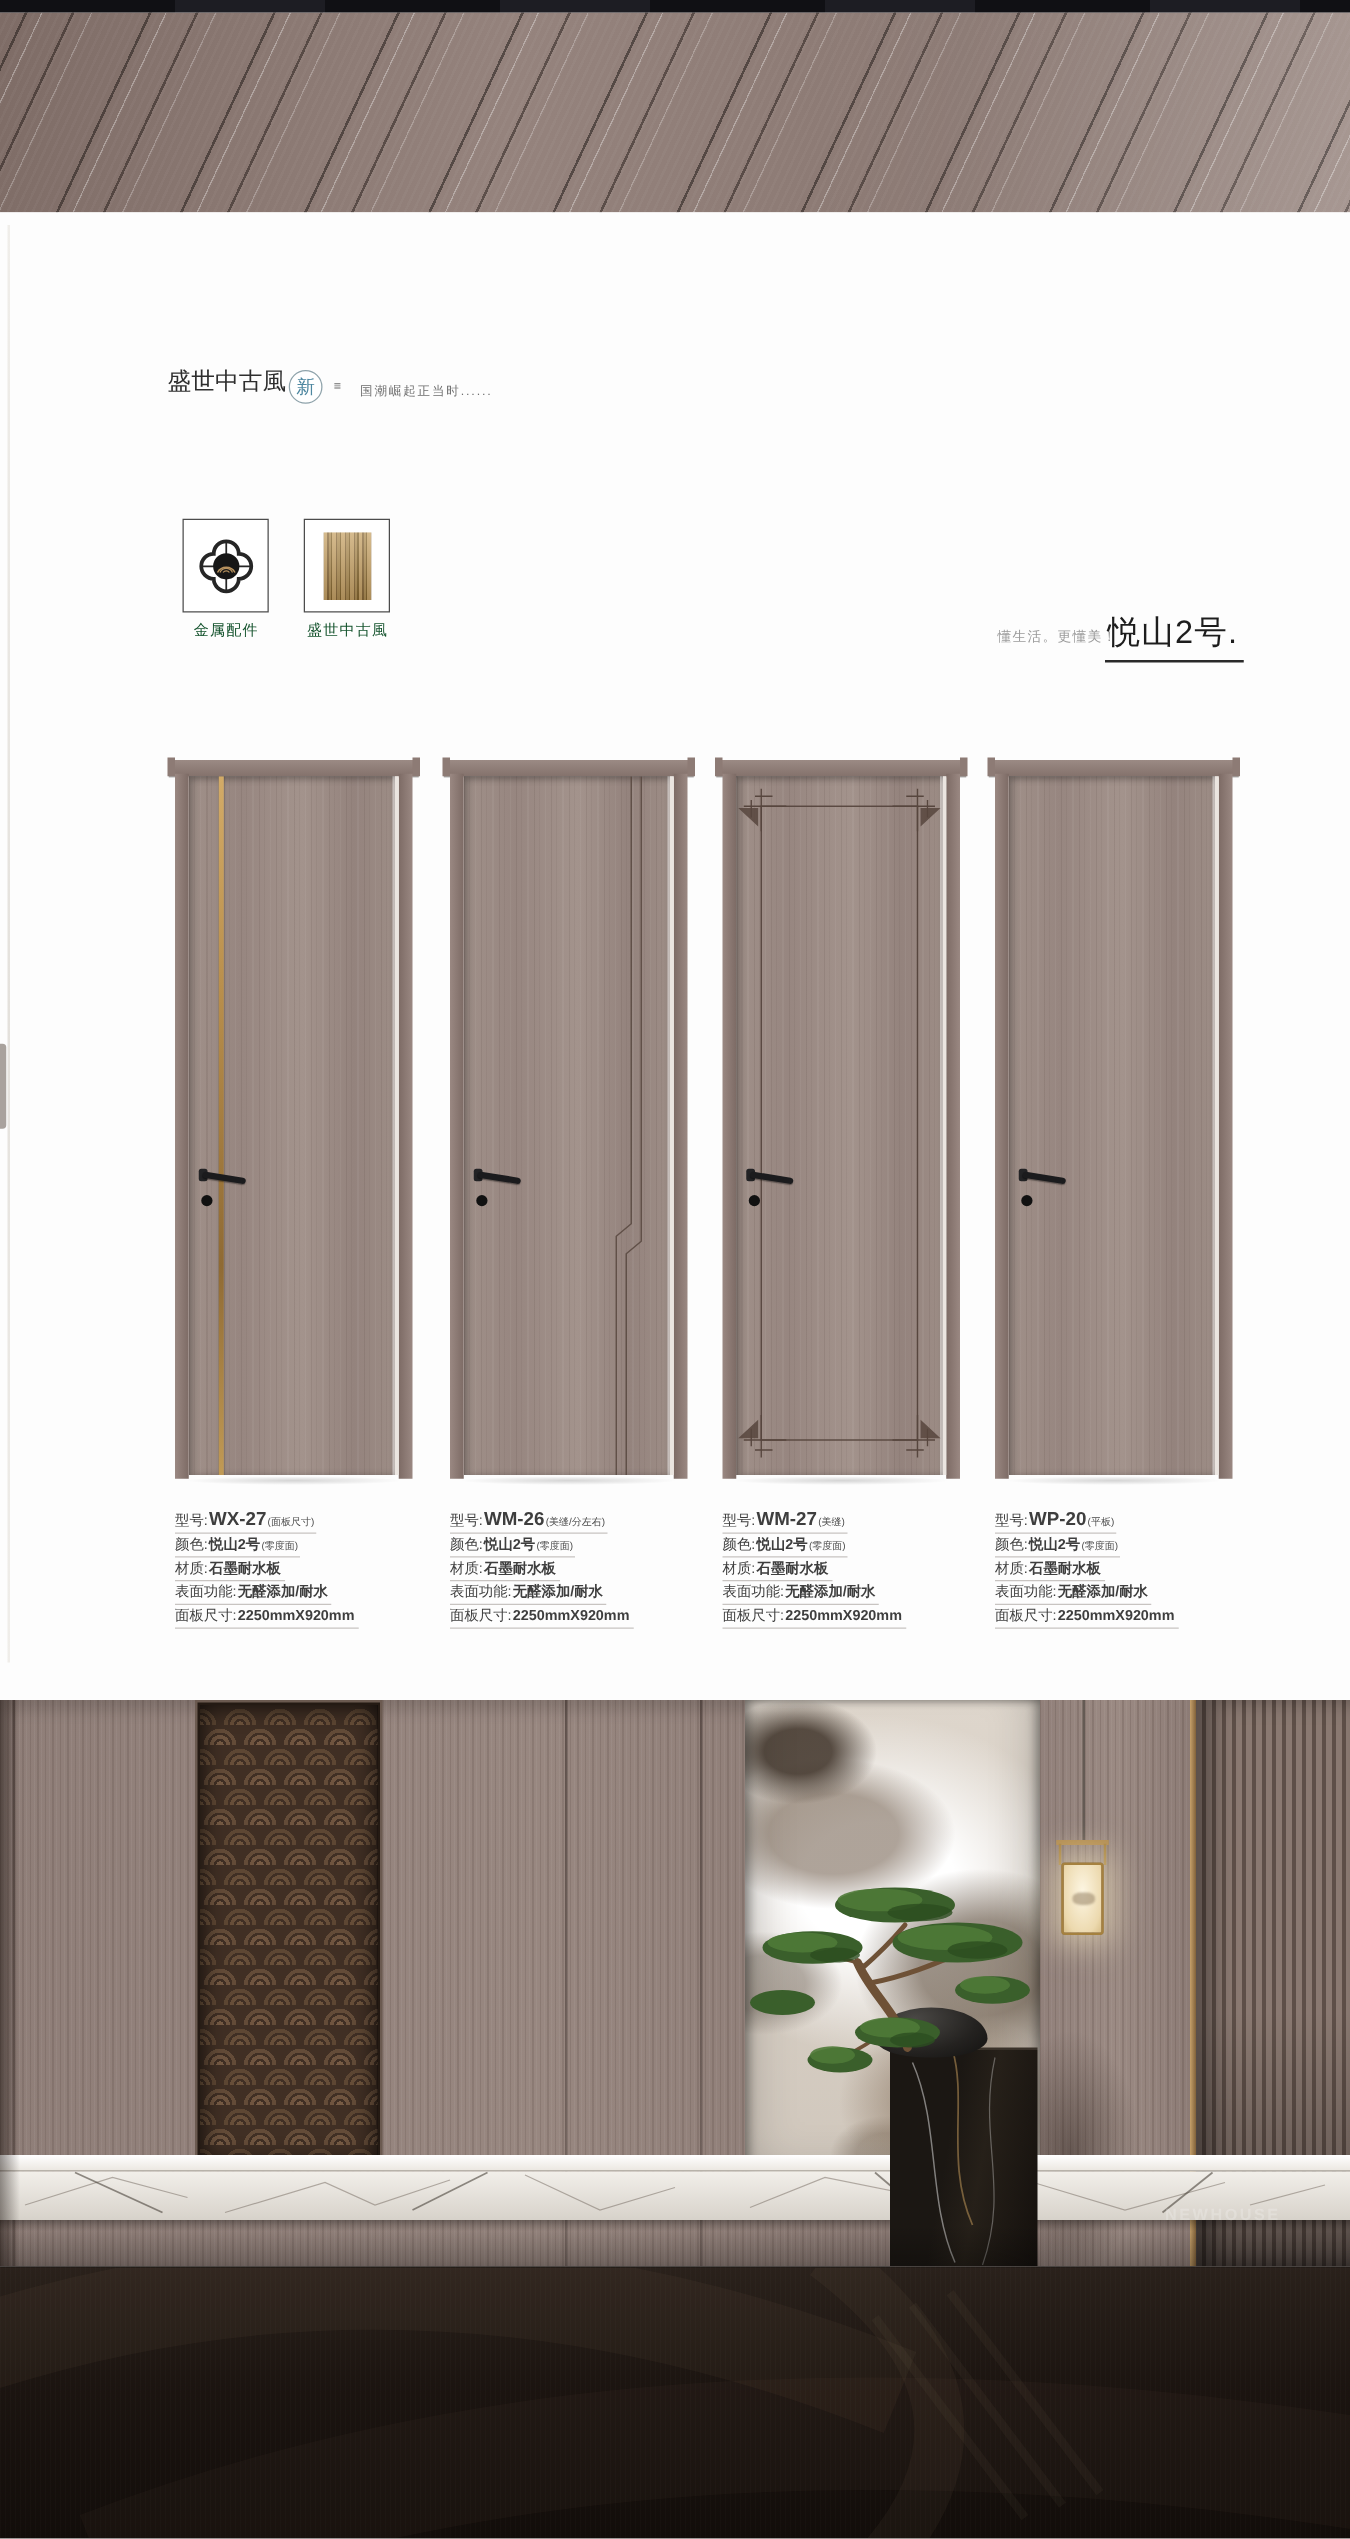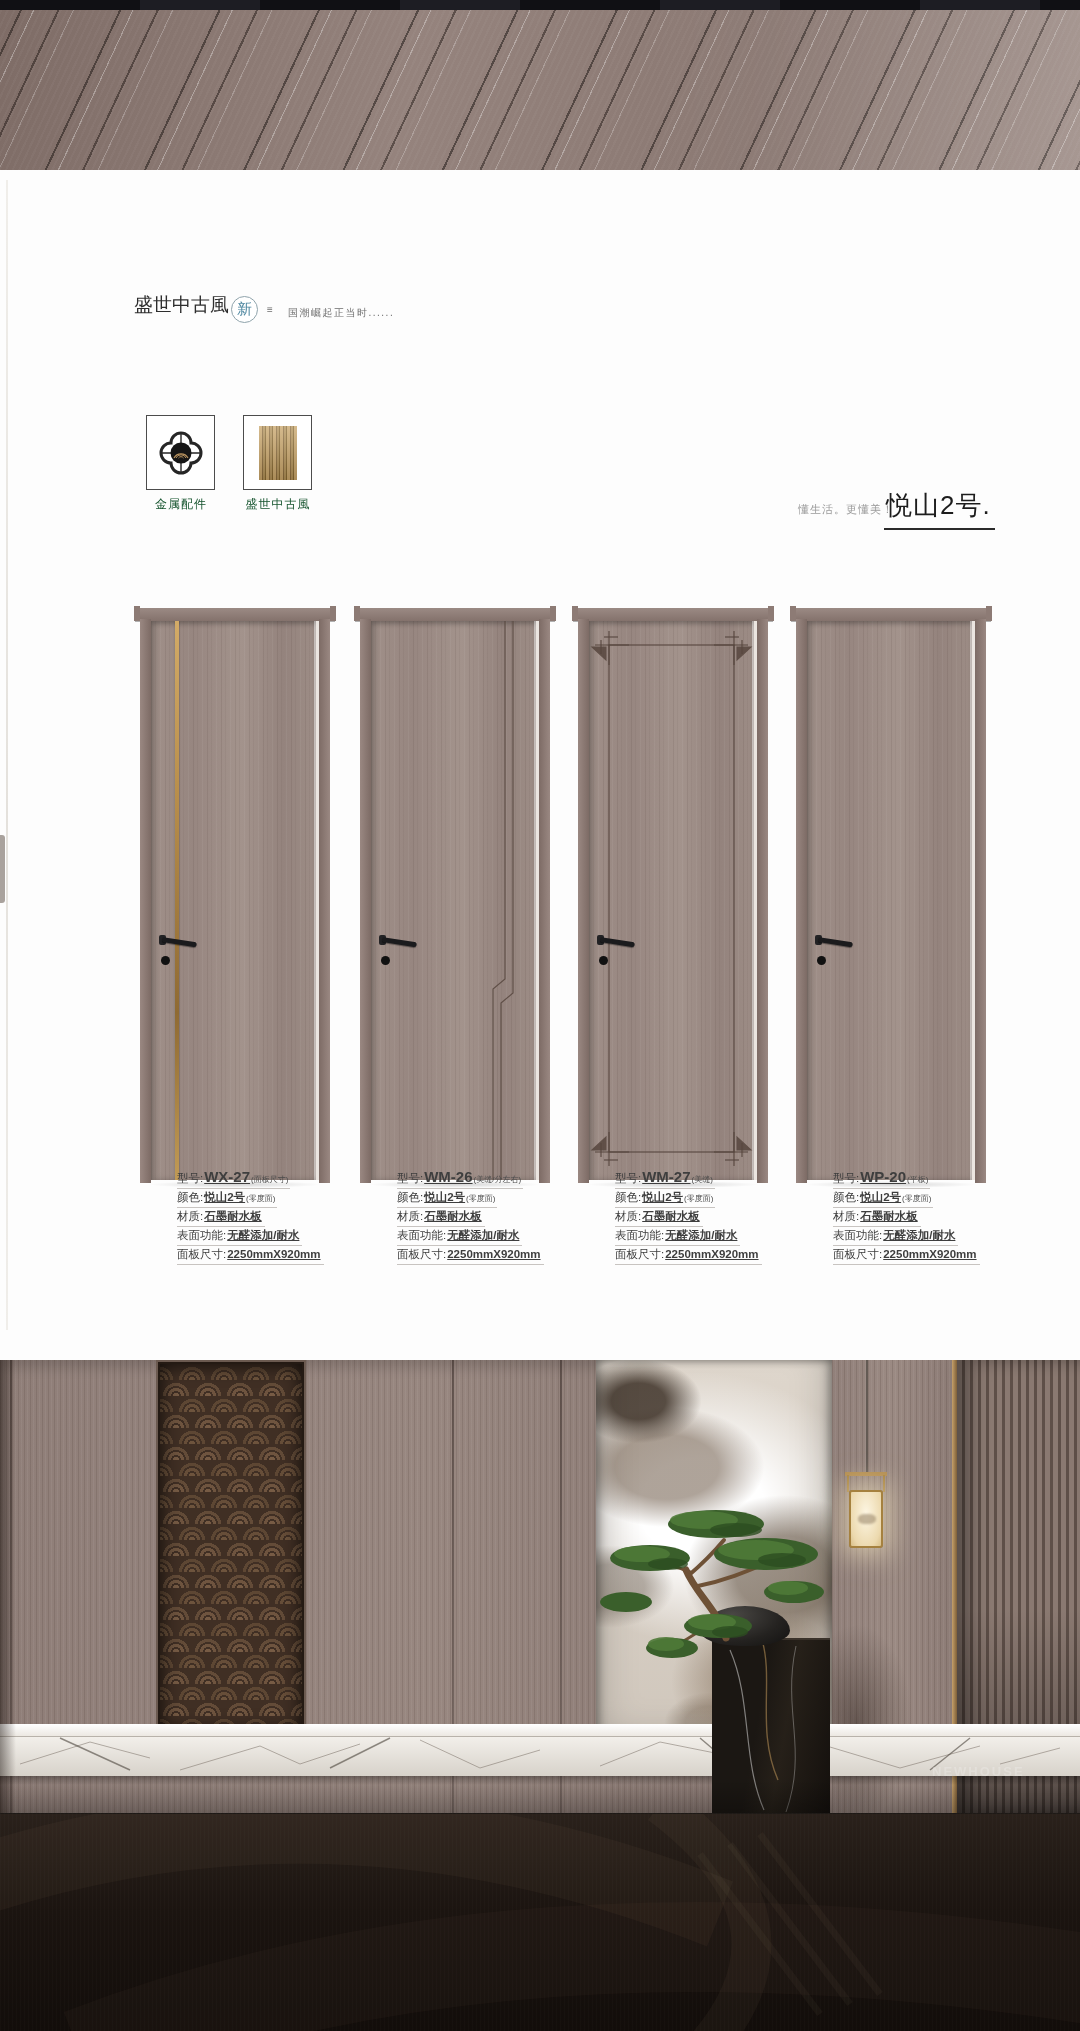--- a/index.html
+++ b/index.html
@@ -84,25 +84,25 @@
     box-shadow:0 0 2px rgba(0,0,0,.35);}
   .handle{position:absolute;left:6px;top:310px;width:46px;height:36px;}
   .handle i{position:absolute;display:block;}
   .hbase{left:2px;top:4px;width:7px;height:10px;border-radius:2px;background:#232325;}
   .hbar{left:5px;top:6px;width:35px;height:5px;border-radius:3px;background:#1b1b1d;
     transform:rotate(9deg);transform-origin:left center;box-shadow:0 1px 1px rgba(0,0,0,.4);}
   .hknob{left:4px;top:25px;width:9px;height:9px;border-radius:50%;background:#111;}
   .leaf-svg{position:absolute;left:0;top:0;}
 
   
-  .specs{position:absolute;top:997px;width:200px;font-size:11.5px;color:#3e3e3e;margin-left:37px;}
+  .specs{position:absolute;top:1036px;width:200px;font-size:11.5px;color:#3e3e3e;}
   .sp1{left:140px;} .sp2{left:360px;} .sp3{left:578px;} .sp4{left:796px;}
   .spec-row{display:flex;align-items:baseline;width:fit-content;
     border-bottom:1px solid #c8c4c1;padding:1px 2px 2px 0;}
-  .sv{font-weight:bold;margin-left:1px;text-decoration:underline;}
+  .sv{font-weight:bold;margin-left:1px;}
   .model .sv{font-size:15px;}
   .sn{font-size:8px;margin-left:1px;color:#4a4a4a;}
 
   
   .photo{position:absolute;left:0;top:1360px;width:1080px;height:453px;overflow:hidden;
     background:
       repeating-linear-gradient(90deg,rgba(60,44,38,.14) 0 1px,transparent 1px 3px,
         rgba(255,255,255,.05) 3px 4px,transparent 4px 6px),
       linear-gradient(90deg,#8f7e78,#988780 40%,#8a7973 70%,#93827c);
     box-shadow:inset 0 8px 12px rgba(0,0,0,.15);}

